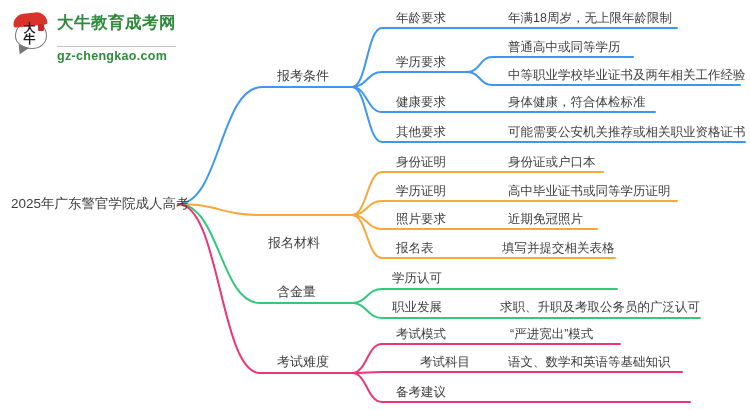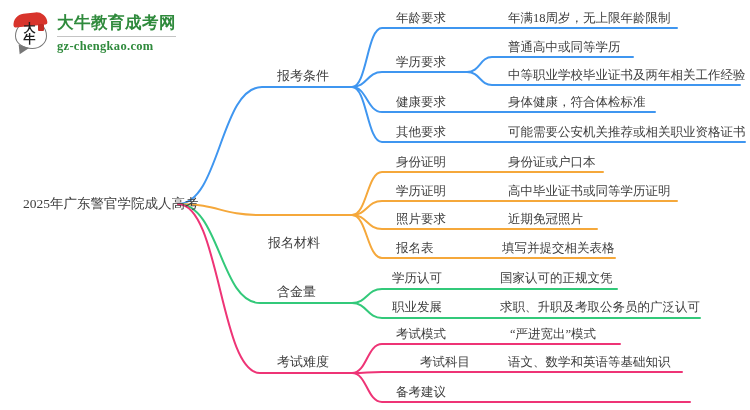--- a/index.html
+++ b/index.html
@@ -1,18 +1,18 @@
 <!DOCTYPE html>
 <html><head>
 <meta charset="utf-8">
 <style>
   html,body{margin:0;padding:0;background:#fff;}
   .stage{
     position:relative;width:750px;height:410px;background:#ffffff;overflow:hidden;
-    font-family:Liberation Serif, serif;
+    font-family:Liberation Sans, sans-serif;
   }
   .links{position:absolute;left:0;top:0;width:750px;height:410px;}
   .links path{fill:none;stroke-width:2;stroke-linecap:round;}
   .node{position:absolute;color:#3d3d3d;white-space:nowrap;line-height:1.15;}
   .root{font-size:13.5px;}
   .lvl1{font-size:13px;}
   .key,.val{font-size:12.5px;}
   
   .logo{position:absolute;left:14px;top:12px;display:flex;align-items:flex-start;gap:7px;cursor:pointer;}
   .logo-icon{position:relative;width:36px;height:44px;}
@@ -29,21 +29,21 @@
     position:absolute;left:-1px;top:1px;width:34px;height:13px;background:#d8342c;
     border-radius:17px 17px 3px 3px;transform:rotate(-6deg);
   }
   .chars{
     position:absolute;left:8px;top:11px;width:15px;font-size:12px;line-height:11px;
     font-weight:bold;color:#1d1d1d;word-break:break-all;text-align:center;
   }
   .seal{position:absolute;left:24px;top:12px;width:6px;height:7px;background:#c02b24;border-radius:1px;}
   .logo-title{font-size:16.5px;font-weight:bold;color:#2f8a3c;letter-spacing:0.5px;}
   .logo-domain{
-    font-size:12.5px;font-weight:bold;color:#2f8a3c;margin-top:2px;padding-top:2px;
+    font-size:12.5px;font-weight:bold;color:#2f8a3c;margin-top:12px;padding-top:2px;
     border-top:1px solid #c4c4c4;letter-spacing:0.3px;
   }
 </style>
 </head>
 <body>
 
 <div class="stage">
 
   <svg class="links" viewBox="0 0 750 410" xmlns="http://www.w3.org/2000/svg">
 
@@ -77,21 +77,21 @@
       <div class="arc"></div>
       <div class="chars">大牛</div>
       <div class="seal"></div>
     </div>
     <div class="logo-text">
       <div class="logo-title">大牛教育成考网</div>
       <div class="logo-domain">gz-chengkao.com</div>
     </div>
   </div>
 
-  <div class="node root" style="left:23px;top:196px;">2025年广东警官学院成人高考</div>
+  <div class="node root" style="left:11px;top:196px;">2025年广东警官学院成人高考</div>
 
   <div class="node lvl1" style="left:277px;top:69px;">报考条件</div>
   <div class="node lvl1" style="left:268px;top:197px;margin-top:39px;">报名材料</div>
   <div class="node lvl1" style="left:277px;top:285px;text-align:right;">含金量</div>
   <div class="node lvl1" style="left:277px;top:355px;">考试难度</div>
 
   <div class="node key" style="left:396px;top:11px;">年龄要求</div>
   <div class="node val" style="left:508px;top:11px;">年满18周岁，无上限年龄限制</div>
   <div class="node key" style="left:396px;top:55px;">学历要求</div>
   <div class="node val" style="left:508px;top:40px;">普通高中或同等学历</div>
@@ -104,21 +104,20 @@
   <div class="node key" style="left:396px;top:155px;">身份证明</div>
   <div class="node val" style="left:508px;top:155px;">身份证或户口本</div>
   <div class="node key" style="left:396px;top:184px;">学历证明</div>
   <div class="node val" style="left:508px;top:184px;">高中毕业证书或同等学历证明</div>
   <div class="node key" style="left:396px;top:212px;">照片要求</div>
   <div class="node val" style="left:508px;top:212px;">近期免冠照片</div>
   <div class="node key" style="left:396px;top:241px;">报名表</div>
   <div class="node val" style="left:502px;top:241px;">填写并提交相关表格</div>
 
   <div class="node key" style="left:392px;top:271px;">学历认可</div>
-  <div class="node val" style="left:500px;top:271px;">国家认可的正规文凭</div>
   <div class="node key" style="left:392px;top:300px;">职业发展</div>
   <div class="node val" style="left:500px;top:300px;">求职、升职及考取公务员的广泛认可</div>
 
   <div class="node key" style="left:396px;top:327px;">考试模式</div>
   <div class="node val" style="left:510px;top:327px;">“严进宽出”模式</div>
   <div class="node key" style="left:420px;top:355px;">考试科目</div>
   <div class="node val" style="left:508px;top:355px;">语文、数学和英语等基础知识</div>
   <div class="node key" style="left:396px;top:385px;">备考建议</div>
 
 </div>

